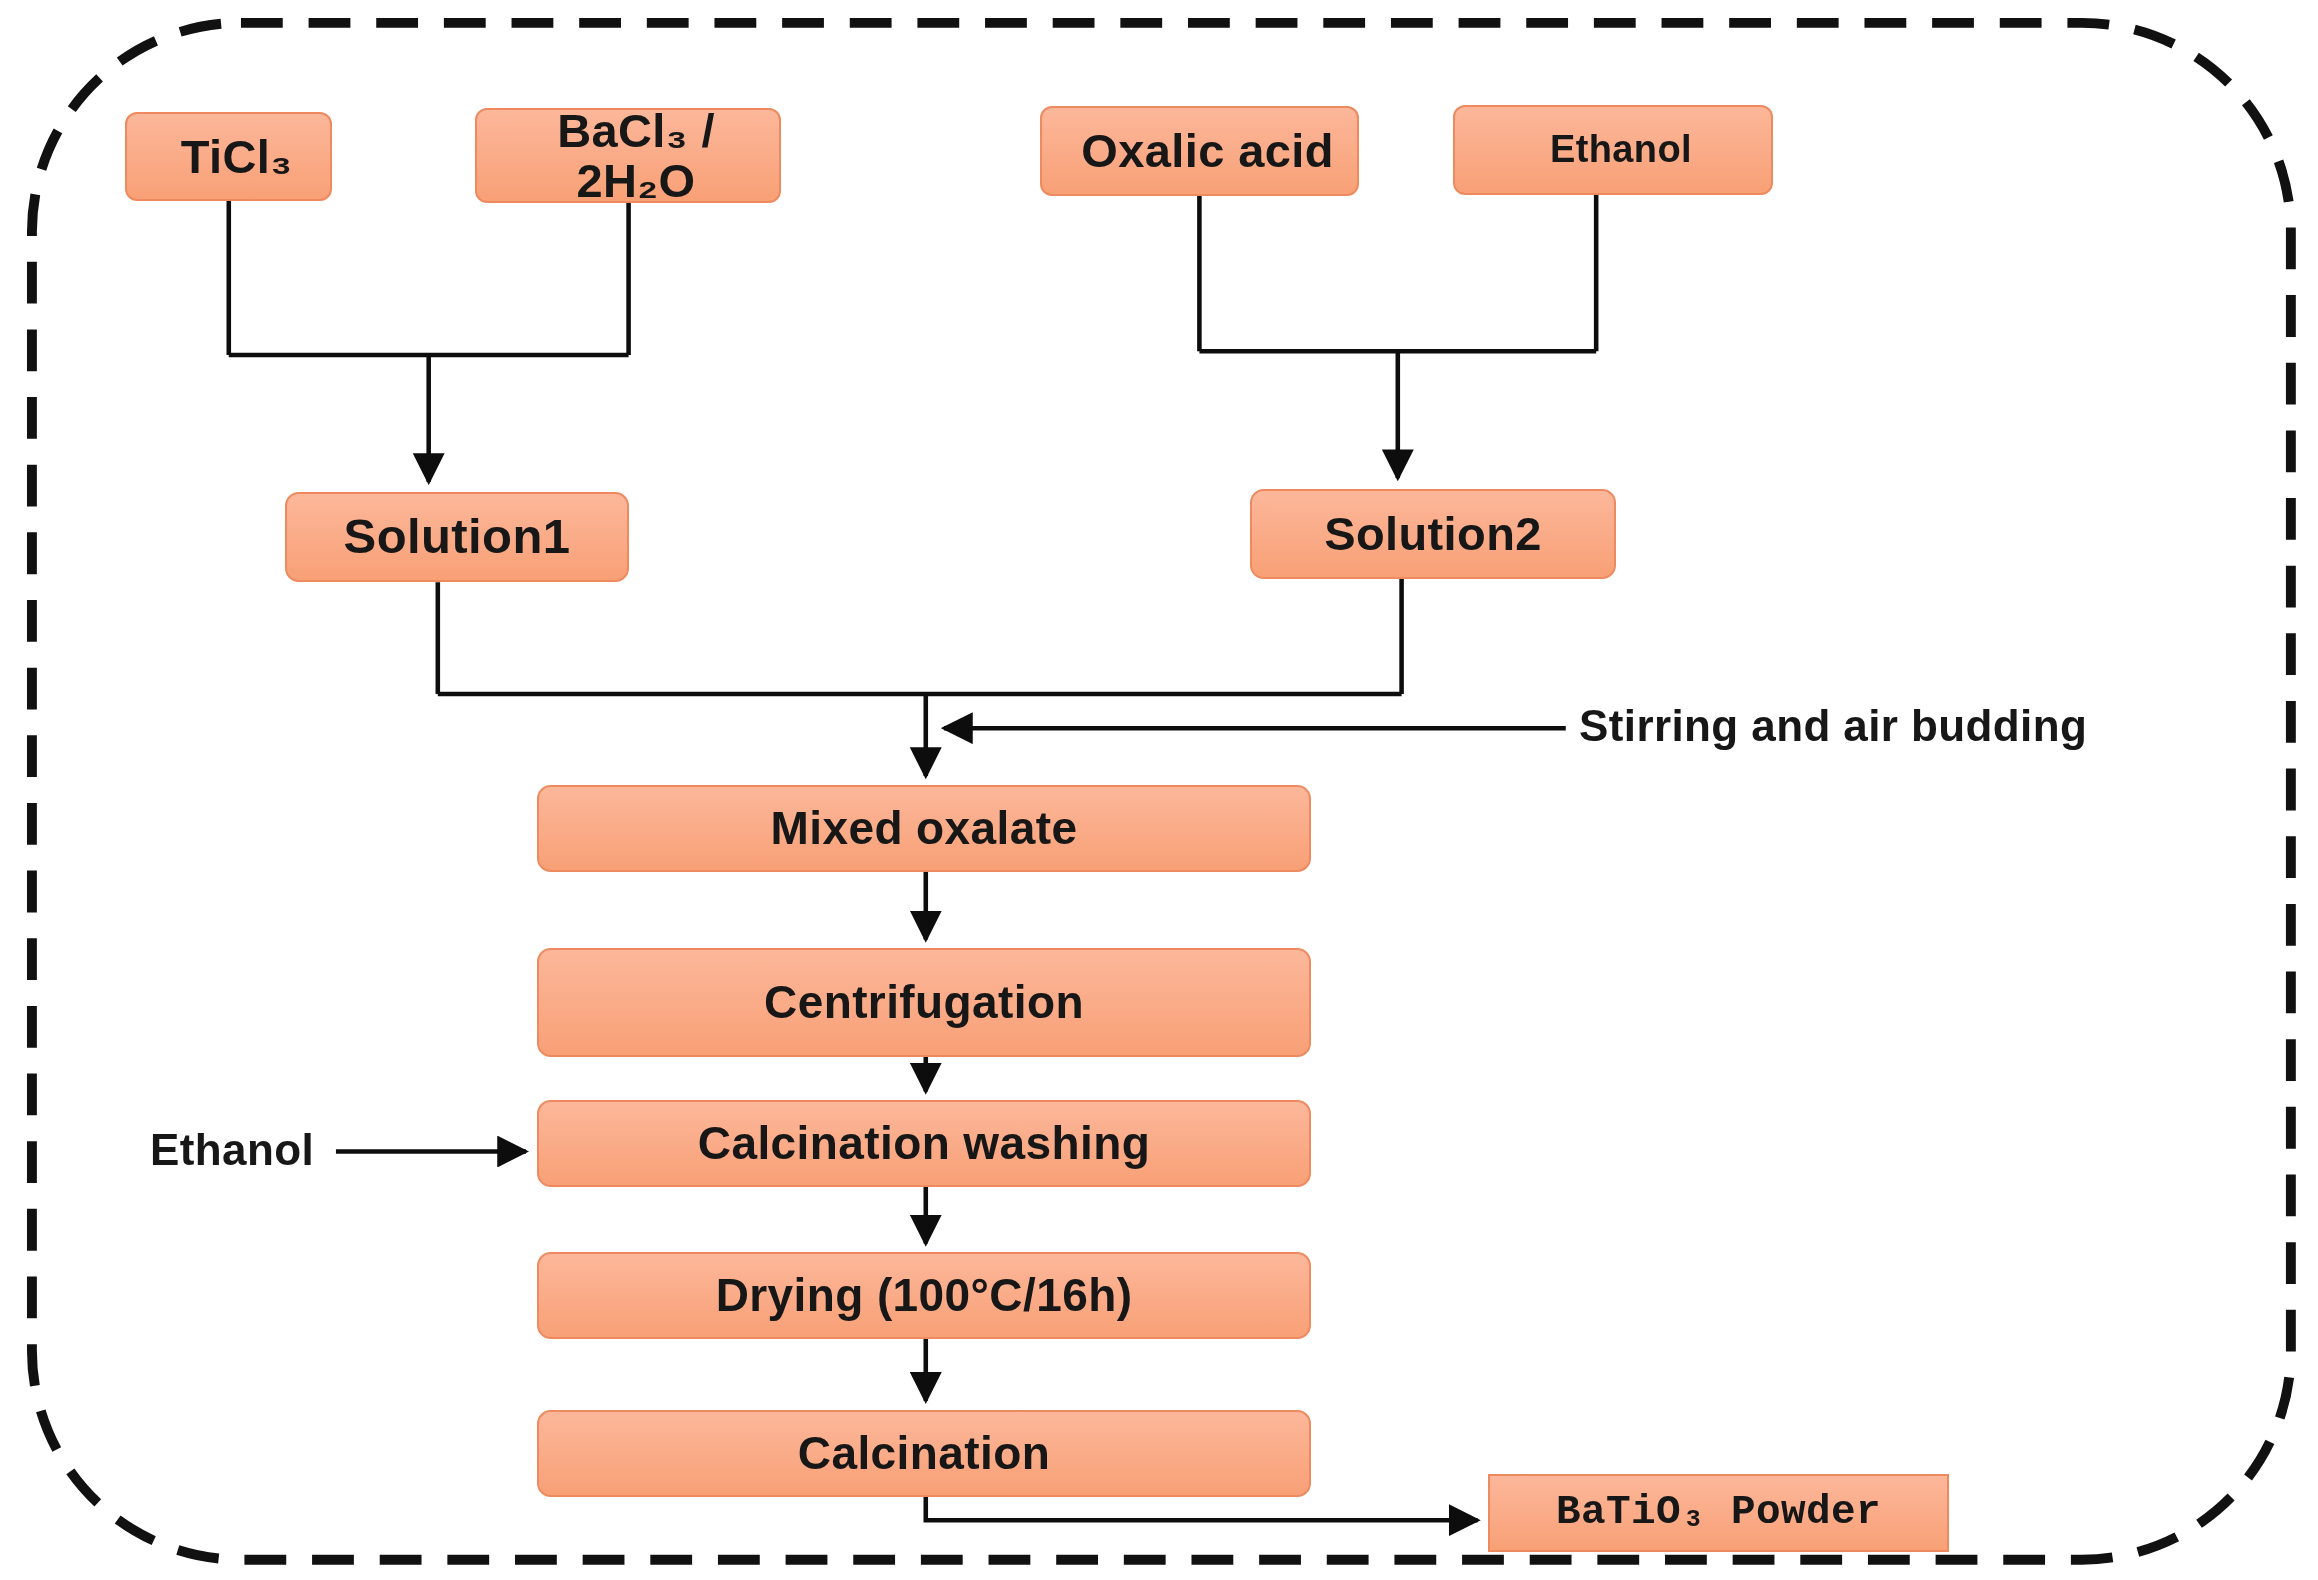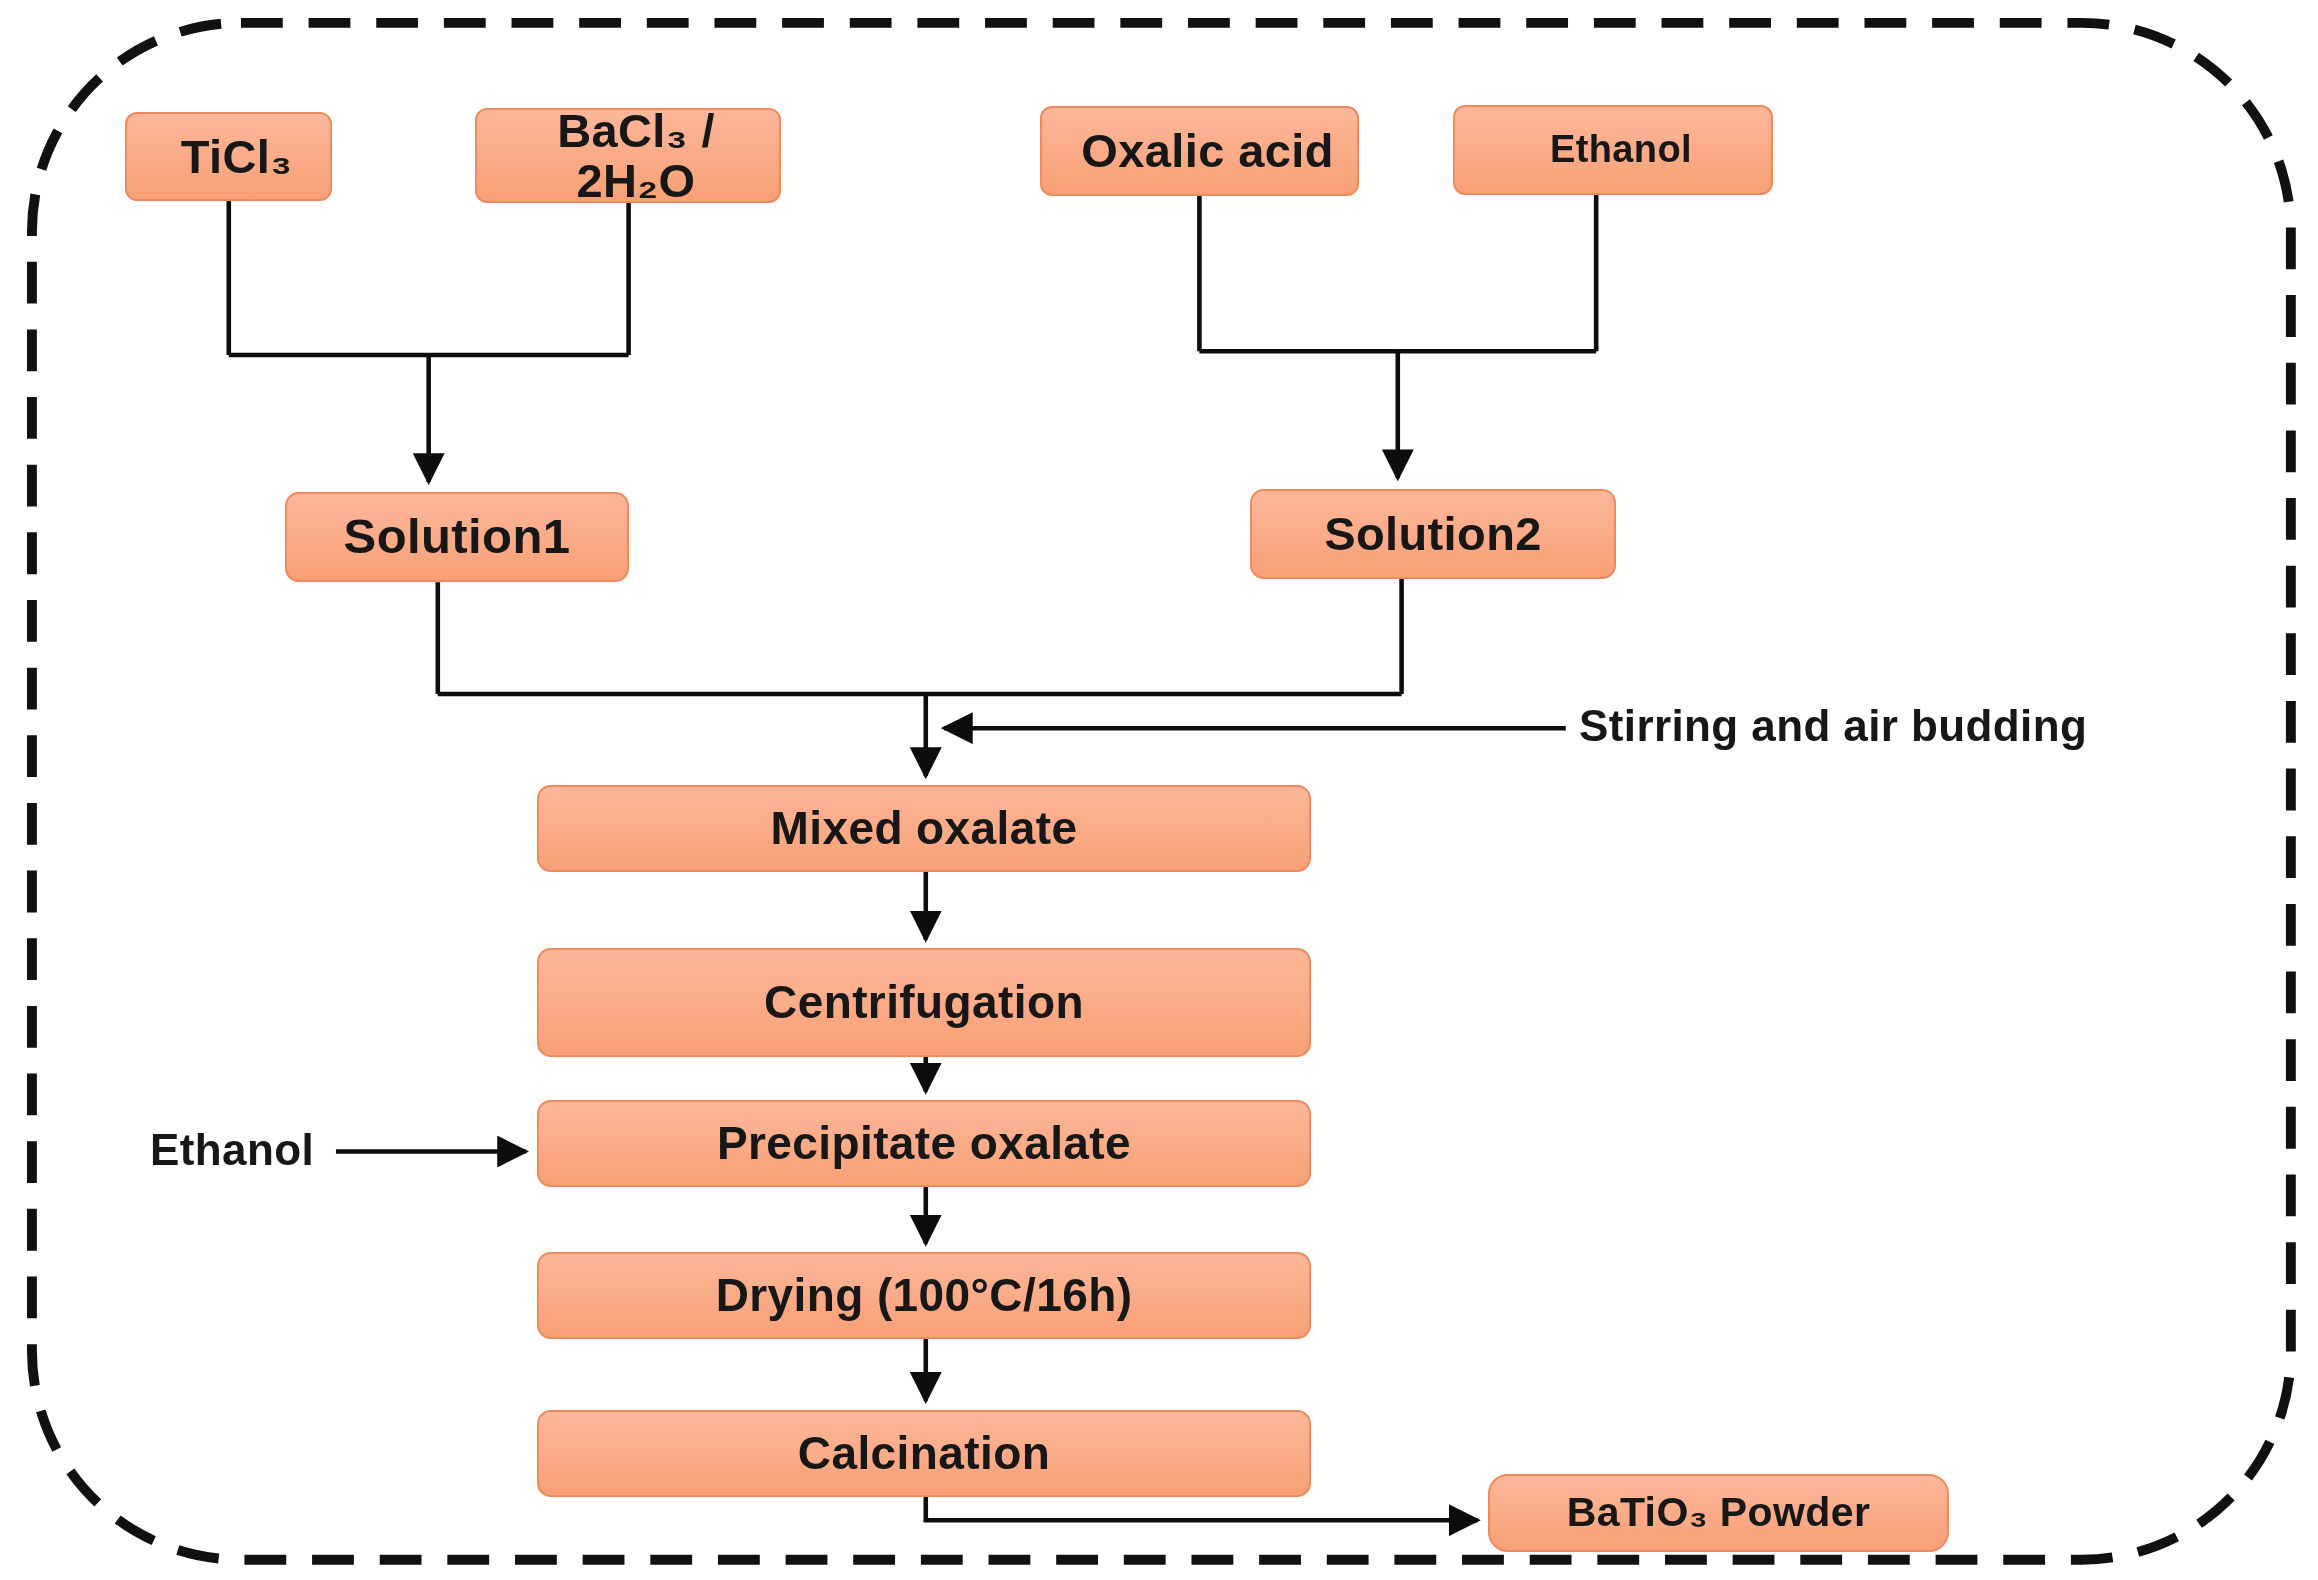--- a/index.html
+++ b/index.html
@@ -16,21 +16,21 @@
   #wires .frame{stroke:var(--dashed-border);stroke-width:13;stroke-dasharray:55 34;fill:none;}
   #arrowhead path{fill:var(--connector);stroke:none;}
   .node{
     position:absolute; box-sizing:border-box;
     background:linear-gradient(180deg,var(--box-fill-top) 0%,var(--box-fill-bottom) 100%);
     border:2.3px solid var(--box-border);
     display:flex;align-items:center;justify-content:center;
     color:var(--text); font-weight:bold; text-align:center; line-height:1.05;
     letter-spacing:0.4px;
   }
-  .r16{border-radius:12px;padding-left:16px;} .r18{border-radius:13.7px;} .r14{border-radius:20px;}
+  .r16{border-radius:12px;padding-left:16px;} .r18{border-radius:13.7px;} .r14{border-radius:0;font-family:Liberation Mono, monospace;}
   .ann{
     position:absolute; color:var(--text); font-weight:bold; white-space:nowrap;
     letter-spacing:0.4px;
   }
 </style>
 </head>
 <body>
 
 <div id="canvas">
 
@@ -79,21 +79,21 @@
   <div class="node r16" style="left:1453px;top:105px;width:320px;height:90px;font-size:38px;">Ethanol</div>
 
   <div class="node r18" style="left:285px;top:492px;width:344px;height:90px;font-size:49px;">Solution1</div>
 
   <div class="node r18" style="left:1250px;top:489px;width:366px;height:90px;font-size:47px;">Solution2</div>
 
   <div class="node r18" style="left:537px;top:785px;width:774px;height:87px;font-size:46px;">Mixed oxalate</div>
 
   <div class="node r18" style="left:537px;top:948px;width:774px;height:109px;font-size:46px;">Centrifugation</div>
 
-  <div class="node r18" style="left:537px;top:1100px;width:774px;height:87px;font-size:46px;">Precipitate oxalate</div>
+  <div class="node r18" style="left:537px;top:1100px;width:774px;height:87px;font-size:46px;">Calcination washing</div>
 
   <div class="node r18" style="left:537px;top:1252px;width:774px;height:87px;font-size:46px;">Drying (100°C/16h)</div>
 
   <div class="node r18" style="left:537px;top:1410px;width:774px;height:87px;font-size:46px;">Calcination</div>
 
   <div class="node r14" style="left:1488px;top:1474px;width:461px;height:78px;font-size:41px;">BaTiO₃ Powder</div>
 
   <div class="ann" style="left:1579px;top:701px;font-size:44px;">Stirring and air budding</div>
 
   <div class="ann" style="left:150px;top:1125px;font-size:44px;">Ethanol</div>

